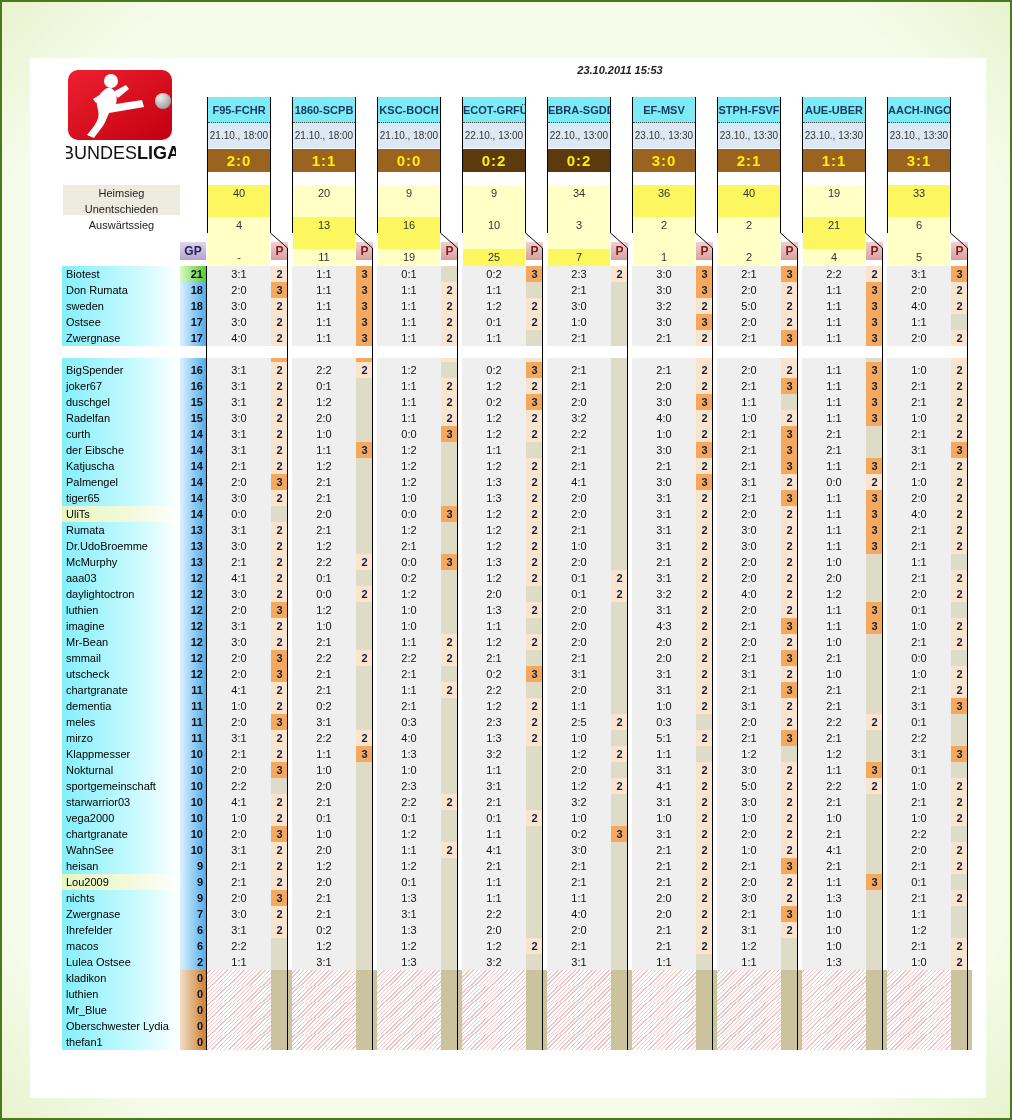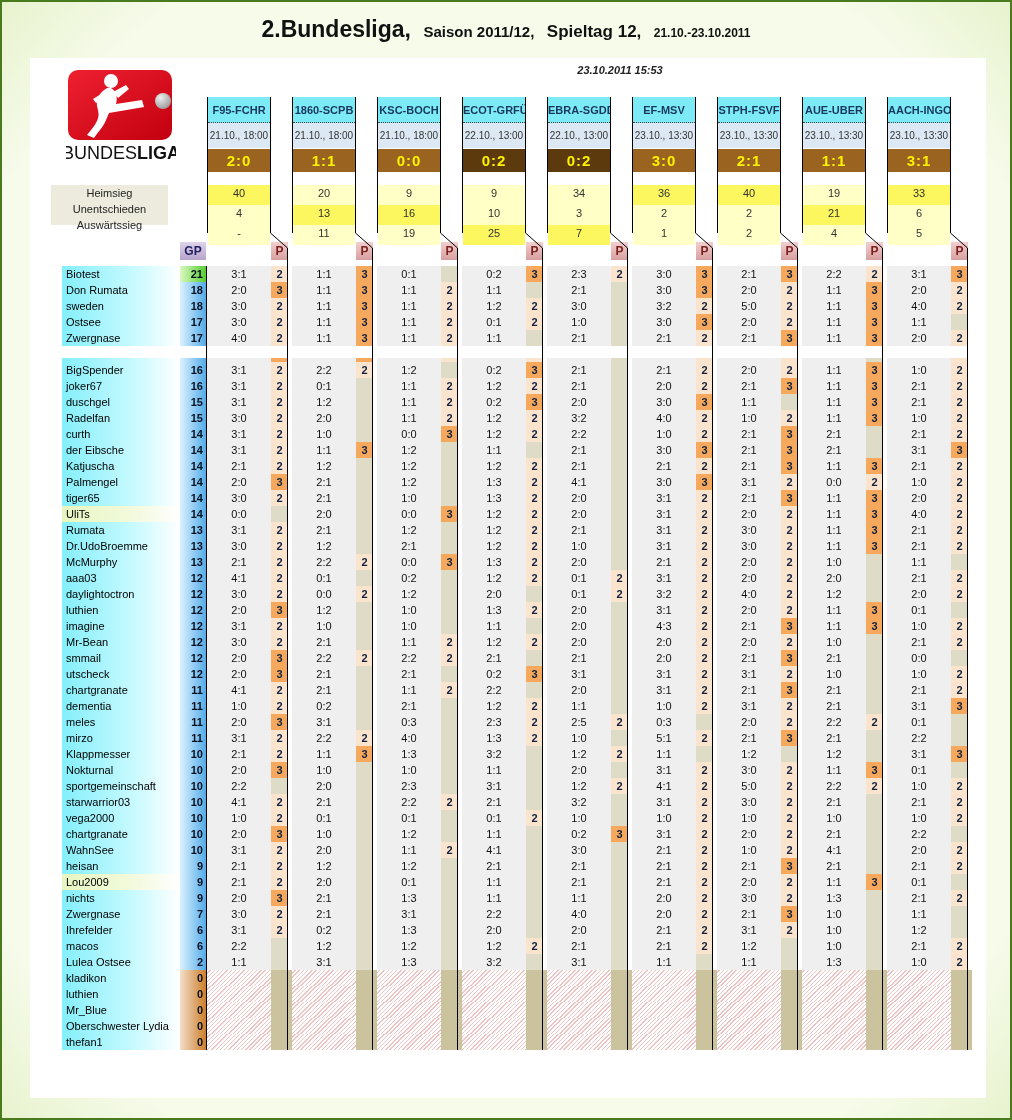--- a/index.html
+++ b/index.html
@@ -24,24 +24,24 @@
          font:bold italic 11px "Liberation Sans",sans-serif;color:#222;}
   
   .mblock{position:absolute;top:39px;width:64px;height:136px;border-left:1px solid #000;border-right:1px solid #000;}
   .mname{height:26px;line-height:26px;background:#7debf6;color:#17375e;font-weight:bold;font-size:11px;
          text-align:center;border-bottom:1px dotted #444;white-space:nowrap;overflow:hidden;}
   .mdate{height:25px;line-height:25px;background:#dce9f4;color:#333;font-size:10px;text-align:center;white-space:nowrap;}
   .mscore{height:24px;line-height:24px;background:#9a6420;color:#fff200;font-weight:bold;font-size:15px;
           text-align:center;letter-spacing:1px;border-top:1px solid #fff;}
   .mscore.dark{background:#5c3a0d;}
   .mgap{height:13px;background:#fff;}
-  .mstat{height:20px;line-height:16px;background:#ffffc6;font-size:11px;color:#333;text-align:center;}
+  .mstat{height:32px;line-height:16px;background:#ffffc6;font-size:11px;color:#333;text-align:center;}
   .mstat.hl{background:#fcf75e;}
   
-  .statlabels{position:absolute;left:21px;top:127px;width:117px;height:40px;background:#edebde;}
+  .statlabels{position:absolute;left:33px;top:127px;width:117px;height:30px;background:#edebde;}
   .statlabels div{height:16px;line-height:16px;font-size:11px;color:#222;text-align:center;}
   
   .gphead{position:absolute;left:150px;top:184px;width:26px;height:18px;line-height:18px;text-align:center;
           font-weight:bold;font-size:12px;color:#202060;background:linear-gradient(180deg,#ded4ea,#b6a3cc);}
   .phead{position:absolute;top:184px;width:17px;height:18px;line-height:18px;text-align:center;
          font-weight:bold;font-size:12px;color:#7b1f1f;background:linear-gradient(180deg,#f2cfcf,#d79f9f);}
   
   #rows{position:absolute;left:0;top:208px;width:956px;height:784px;}
   .prow{position:absolute;left:0;width:956px;height:16px;}
   .pname{position:absolute;left:32px;top:0;width:118px;height:16px;line-height:16px;font-size:11px;color:#000;
@@ -62,26 +62,20 @@
   .pt3{background:#f6a95c;}
   .hatch{position:absolute;left:177px;top:0;width:765px;height:16px;
          background:repeating-linear-gradient(135deg,#ffffff 0 2px,#eec3c3 2px 3px);}
   .khaki{position:absolute;top:0;width:21px;height:16px;background:#cbc39e;}
   svg.overlay{position:absolute;left:0;top:0;pointer-events:none;}
 </style>
 </head>
 <body>
 
 <div class="frame">
-  <div class="title">
-    <span class="t1">2.Bundesliga,</span>
-    <span class="t2">Saison 2011/12,</span>
-    <span class="t3">Spieltag 12,</span>
-    <span class="t4">21.10.-23.10.2011</span>
-  </div>
 
   <div class="canvas">
 
     <div class="logo">
       <svg width="110" height="96" viewBox="0 0 110 96">
         <defs>
           <linearGradient id="lg-red" x1="0" y1="0" x2="1" y2="1">
             <stop offset="0" stop-color="#ee2030"></stop>
               <stop offset="1" stop-color="#c2000f"></stop>
           </linearGradient>

